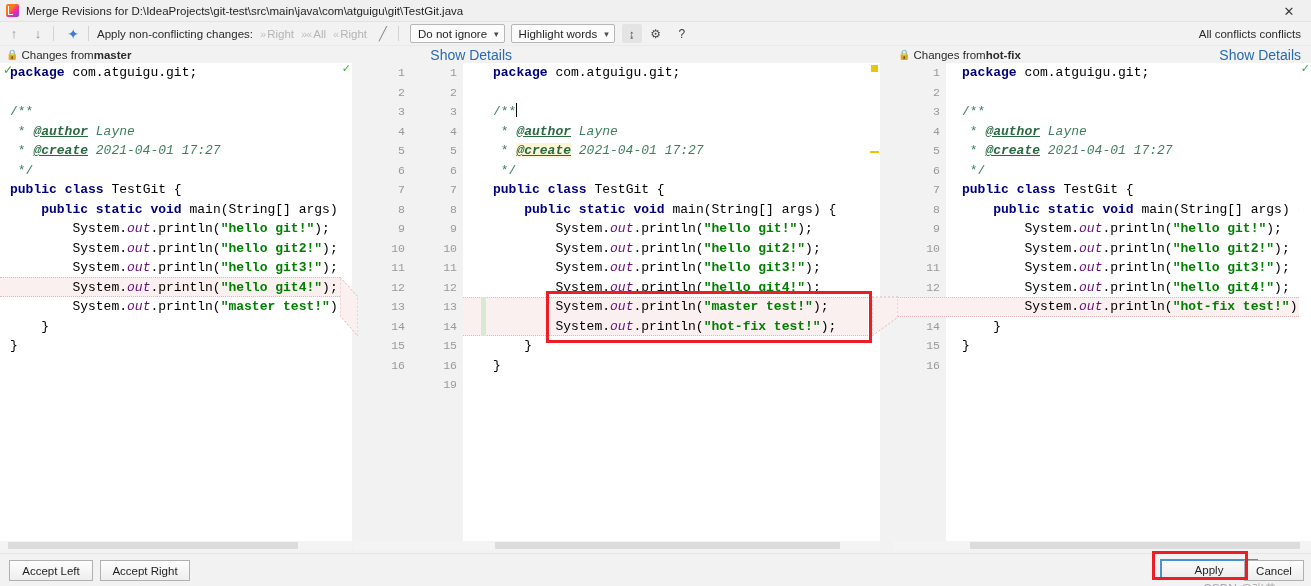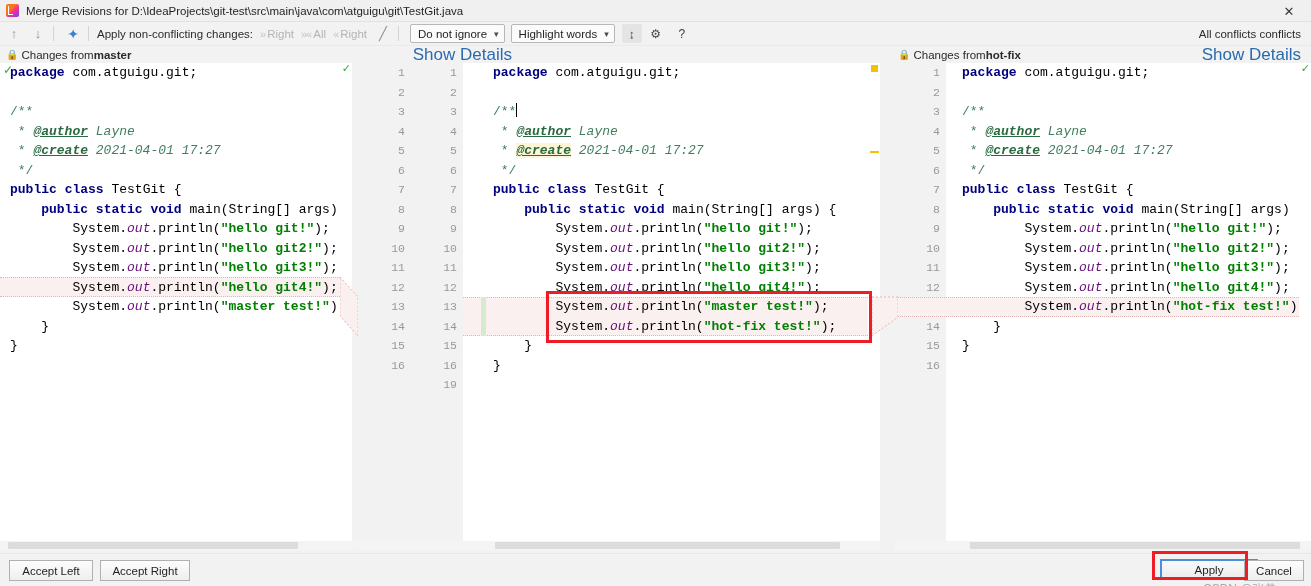--- a/index.html
+++ b/index.html
@@ -98,21 +98,21 @@
   
   .paneheader {
     position: absolute; top: 46px; height: 17px;
     display: flex; align-items: center;
     font-size: 11.5px; color: #2b2b2b;
     background: #f2f2f2;
   }
   .lock-ico { font-size: 10px; margin-right: 3px; color: #555; }
   .paneheader b { font-weight: bold; }
   .show-details {
-    color: #2a6ab0; font-size: 17px; cursor: pointer;
+    color: #2a6ab0; font-size: 14px; cursor: pointer;
   }
   .result-lbl { font-size: 11.5px; color: #2b2b2b; margin-top: 32px; }
 
   
   .pane {
     position: absolute; top: 63px; background: #ffffff;
     overflow: hidden;
   }
   .gutter {
     position: absolute; top: 0; height: 100%;

